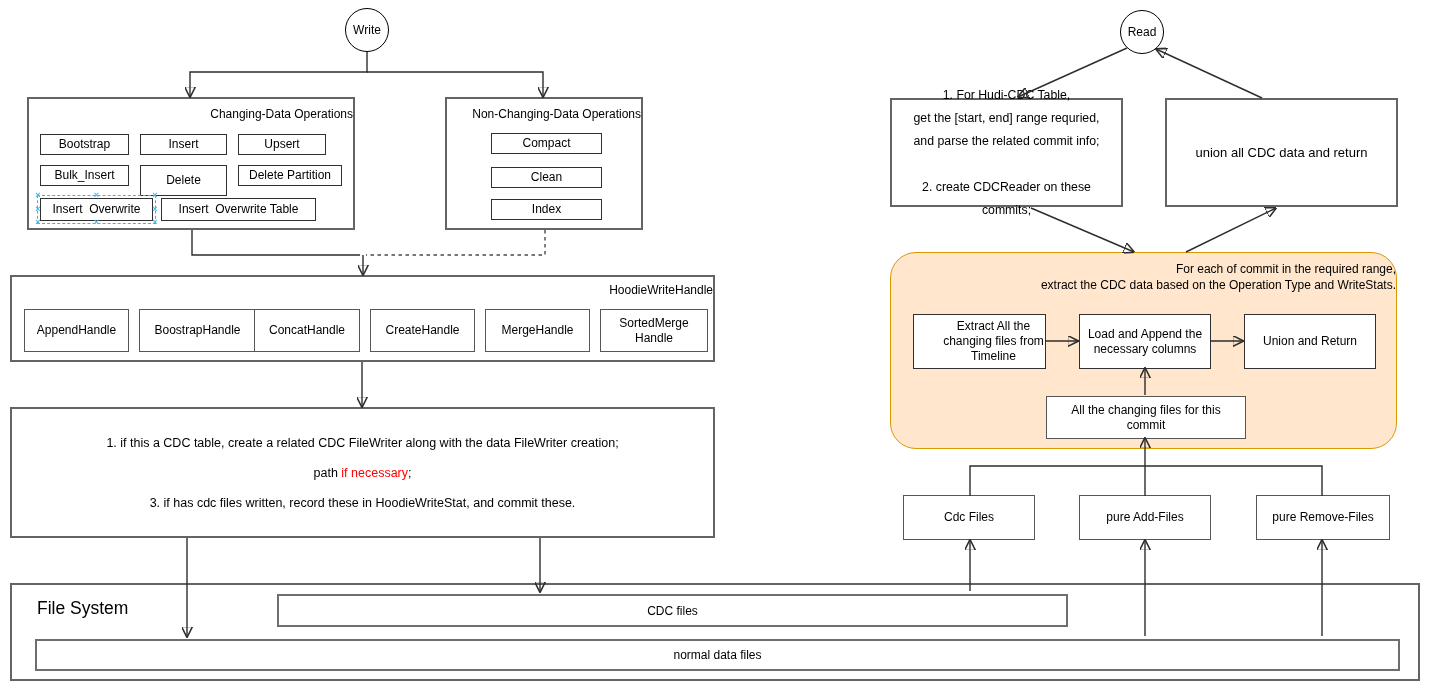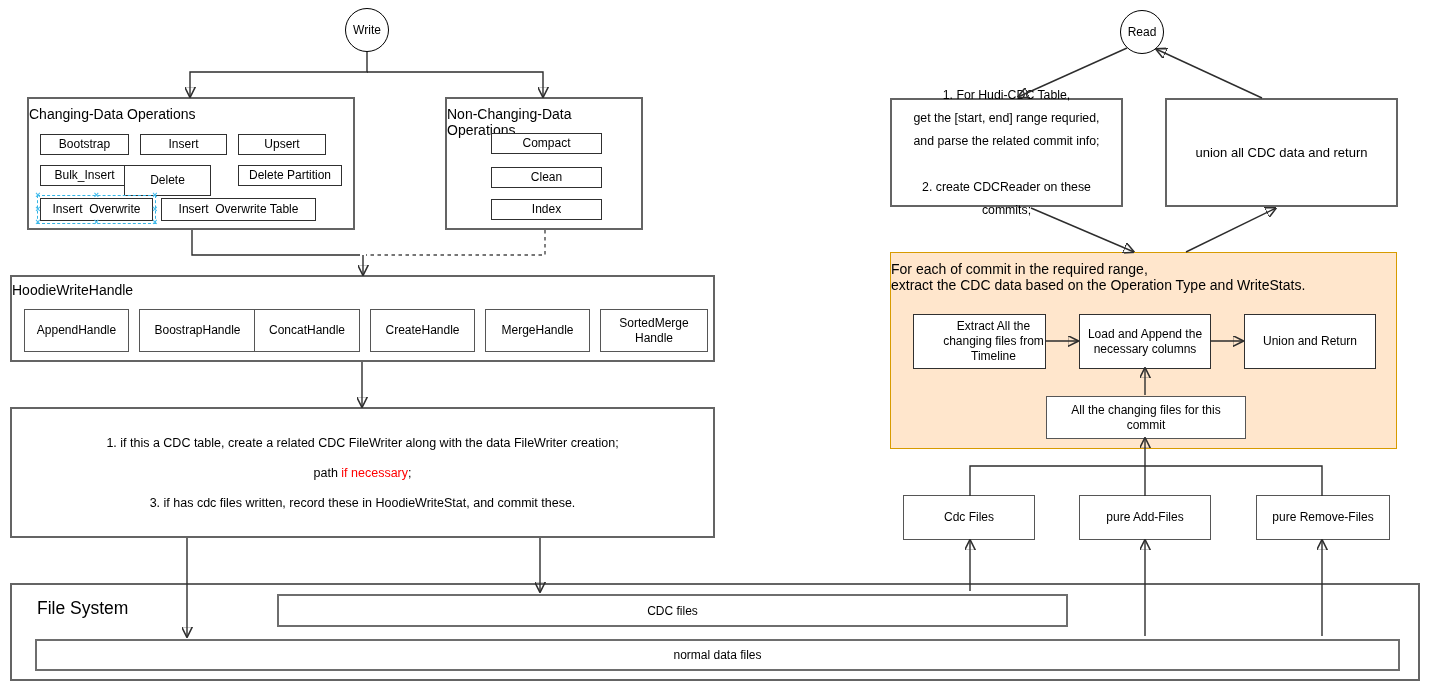--- a/index.html
+++ b/index.html
@@ -9,21 +9,21 @@
   }
   .abs{position:absolute;box-sizing:border-box;}
   .container{border:2px solid #646464;background:#ffffff;}
   .node{
     border:1.5px solid #303030;background:#ffffff;
     display:flex;align-items:center;justify-content:center;
     text-align:center;font-size:12px;line-height:15px;white-space:pre-wrap;
   }
   .gray-node{border:1.5px solid #565656;}
   .group-title{
-    width:100%;text-align:left;font-size:14px;padding-top:8px;
+    width:100%;text-align:right;font-size:12px;padding-top:8px;
     box-sizing:border-box;white-space:pre-wrap;line-height:15.5px;
   }
   .circle{
     border:1.5px solid #000;border-radius:50%;background:#fff;
     display:flex;align-items:center;justify-content:center;font-size:12px;
   }
   .bigtext{
     display:flex;flex-direction:column;align-items:center;justify-content:center;
     text-align:center;font-size:12.5px;line-height:16px;gap:14px;
   }
@@ -44,21 +44,21 @@
 <div class="canvas">
 
   <div class="circle abs" style="left:345px;top:8px;width:44px;height:44px;">Write</div>
 
   <div class="container abs" style="left:27px;top:97px;width:328px;height:133px;">
     <div class="group-title">Changing-Data Operations</div>
     <div class="node abs" style="left:11px;top:35px;width:89px;height:21px;">Bootstrap</div>
     <div class="node abs" style="left:111px;top:35px;width:87px;height:21px;">Insert</div>
     <div class="node abs" style="left:209px;top:35px;width:88px;height:21px;">Upsert</div>
     <div class="node abs" style="left:11px;top:66px;width:89px;height:21px;">Bulk_Insert</div>
-    <div class="node abs" style="left:95px;top:66px;width:87px;height:31px;">Delete</div>
+    <div class="node abs" style="left:111px;top:66px;width:87px;height:31px;">Delete</div>
     <div class="node abs" style="left:209px;top:66px;width:104px;height:21px;">Delete Partition</div>
 
     <div class="node abs" style="left:11px;top:99px;width:113px;height:23px;">
       <span>Insert  Overwrite</span>
       <div class="sel-outline">
         <span class="sel-h" style="left:0;top:0;">×</span>
         <span class="sel-h" style="left:50%;top:0;">×</span>
         <span class="sel-h" style="left:100%;top:0;">×</span>
         <span class="sel-h" style="left:0;top:50%;">×</span>
         <span class="sel-h" style="left:100%;top:50%;">×</span>
@@ -101,21 +101,21 @@
 
   <div class="container abs prewrap" style="left:890px;top:98px;width:233px;height:109px;display:flex;align-items:center;justify-content:center;text-align:center;font-size:12.3px;line-height:23px;">1. For Hudi-CDC Table,
 get the [start, end] range requried,
 and parse the related commit info;
 
 2. create CDCReader on these
 commits;</div>
 
   <div class="container abs" style="left:1165px;top:98px;width:233px;height:109px;display:flex;align-items:center;justify-content:center;text-align:center;font-size:13px;">union all CDC data and return</div>
 
-  <div class="pcbox abs" style="left:890px;top:252px;width:507px;height:197px;">
+  <div class="pcbox abs" style="left:890px;top:252px;width:507px;height:197px;border-radius:26px;">
     <div class="group-title" style="padding-top:9px;">For each of commit in the required range,
 extract the CDC data based on the Operation Type and WriteStats.</div>
     <div class="node abs" style="left:22px;top:61px;width:133px;height:55px;padding-left:28px;">Extract All the
 changing files from
 Timeline</div>
     <div class="node abs" style="left:188px;top:61px;width:132px;height:55px;">Load and Append the
 necessary columns</div>
     <div class="node abs" style="left:353px;top:61px;width:132px;height:55px;">Union and Return</div>
     <div class="node gray-node abs" style="left:155px;top:143px;width:200px;height:43px;">All the changing files for this
 commit</div>

